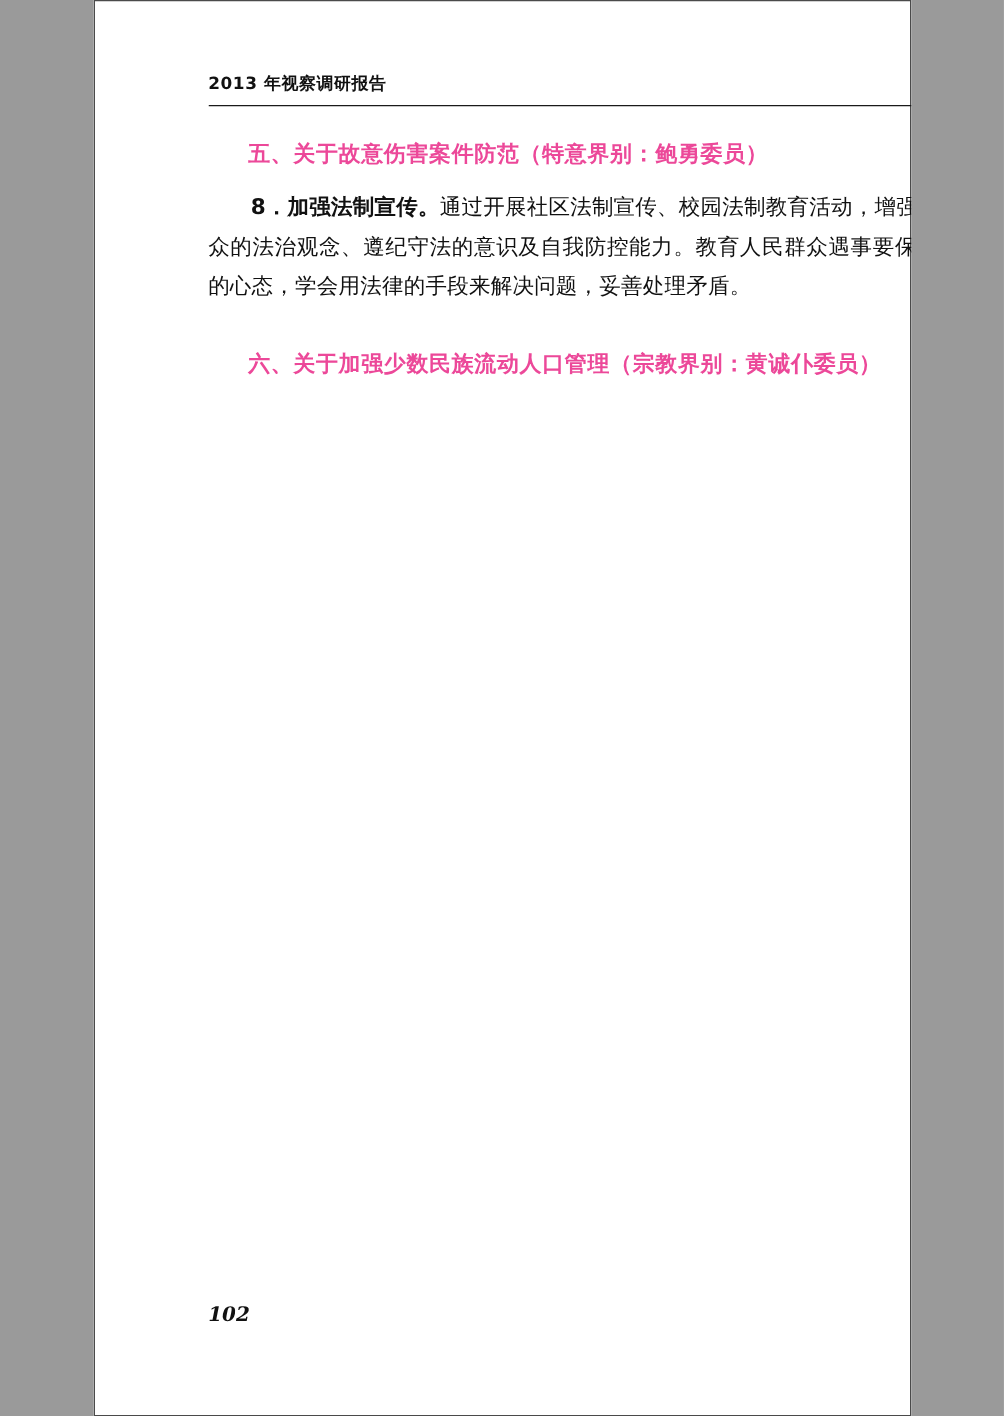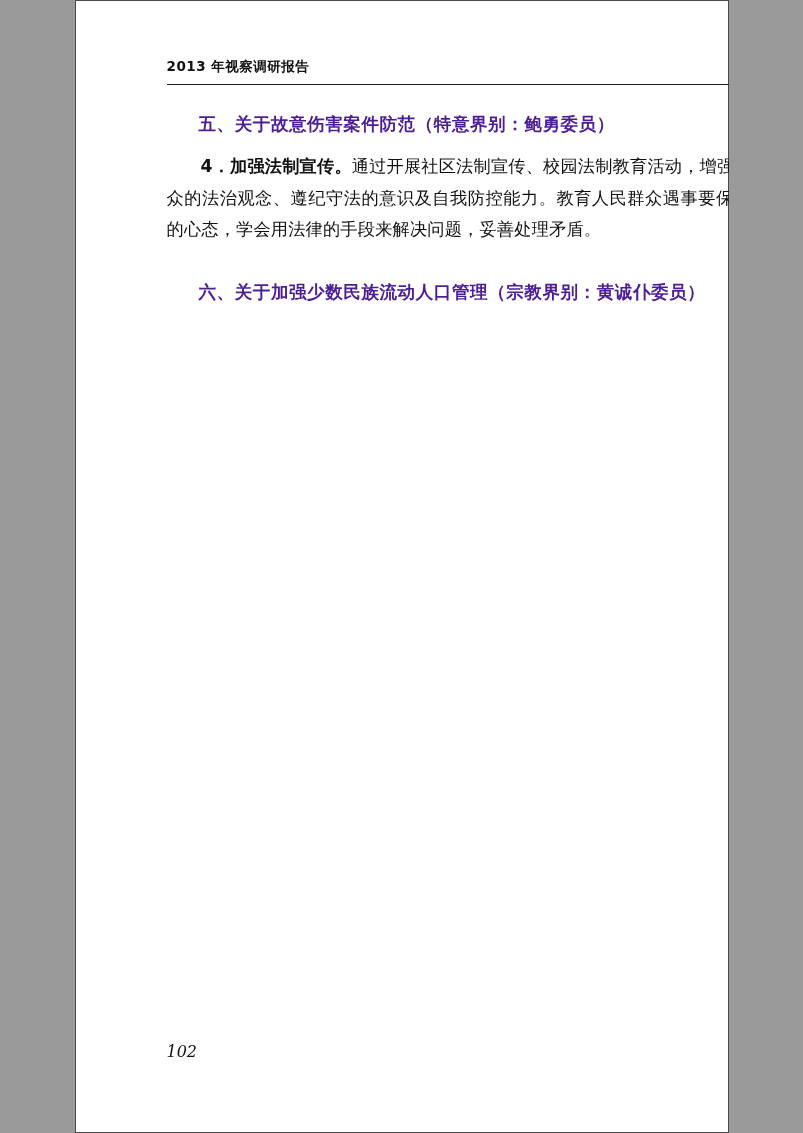--- a/index.html
+++ b/index.html
@@ -37,21 +37,21 @@
     padding-bottom: 8px;
   }
   .header-rule {
     border-bottom: 1.6px solid #1a1a1a;
     width: 620px;
     margin-bottom: 26px;
   }
   .section-heading {
     font-size: 17.5px;
     font-weight: bold;
-    color: #4c1d95;
+    color: #ec4899;
     letter-spacing: 0.6px;
     text-indent: 32px;
     margin: 22px 0 14px 0;
     line-height: 1.5;
   }
   .section-heading.first {
     margin-top: 0;
   }
   p.body {
     font-size: 17.2px;
@@ -65,40 +65,40 @@
   }
   p.body .lead {
     font-weight: bold;
   }
   .spacer-sm { height: 10px; }
   .page-number {
     position: absolute;
     left: 92px;
     top: 1042px;
     font-size: 16px;
-    font-weight: normal;
+    font-weight: bold;
     font-style: italic;
     color: #111;
     font-family: "DejaVu Serif", "Liberation Serif", serif;
   }
 </style>
 </head>
 <body>
 
 <div class="page">
   <div class="page-border"></div>
 
   <div class="content">
 
     <div class="header-line">2013 年视察调研报告</div>
     <div class="header-rule"></div>
 
     <h2 class="section-heading first">五、关于故意伤害案件防范（特意界别：鲍勇委员）</h2>
 
-    <p class="body"><span class="lead">4．加强法制宣传。</span><span>通过开展社区法制宣传、校园法制教育活动，增强人民群众的法治观念、遵纪守法的意识及自我防控能力。教育人民群众遇事要保持平和的心态，学会用法律的手段来解决问题，妥善处理矛盾。</span></p>
+    <p class="body"><span class="lead">8．加强法制宣传。</span><span>通过开展社区法制宣传、校园法制教育活动，增强人民群众的法治观念、遵纪守法的意识及自我防控能力。教育人民群众遇事要保持平和的心态，学会用法律的手段来解决问题，妥善处理矛盾。</span></p>
 
 
 
     <div class="spacer-sm"></div>
 
     <h2 class="section-heading">六、关于加强少数民族流动人口管理（宗教界别：黄诚仆委员）</h2>
 
 
   </div>
 

